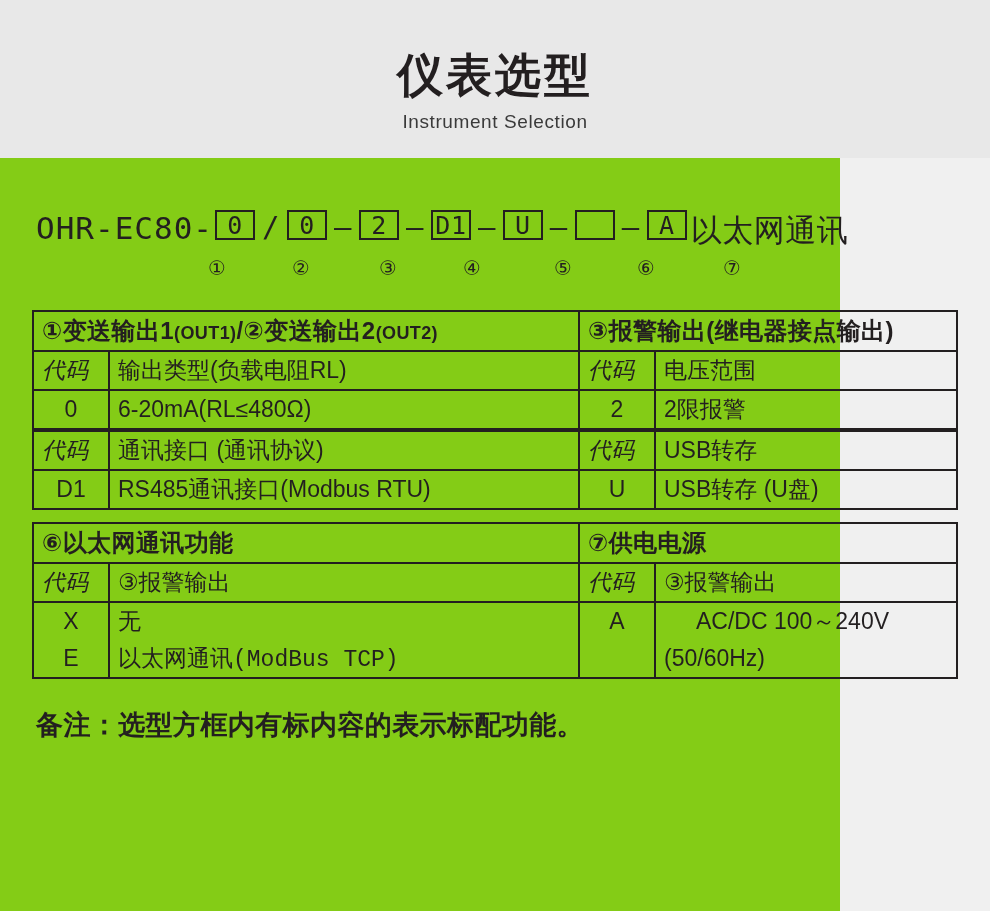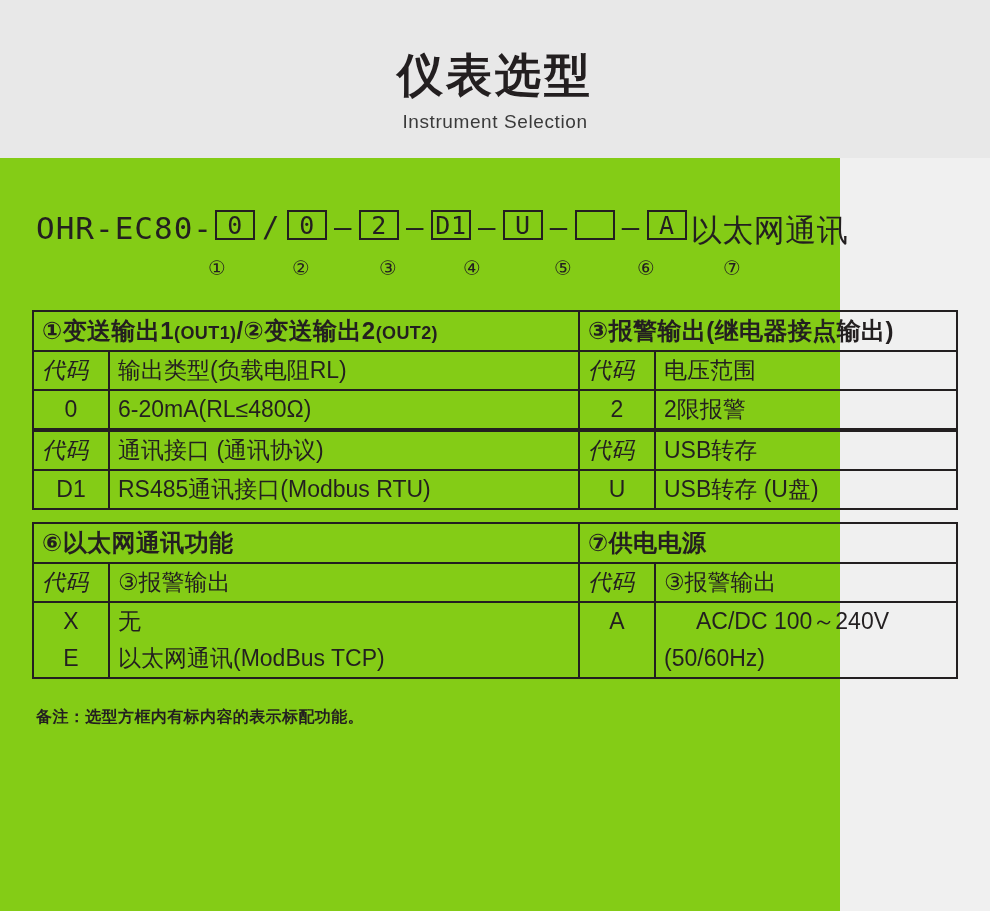--- a/index.html
+++ b/index.html
@@ -135,21 +135,21 @@
   }
   .tall {
     height: 72px;
   }
   .nowrap {
     white-space: nowrap;
   }
   
   .note {
     margin-top: 28px;
-    font-size: 16px;
+    font-size: 27px;
     font-weight: bold;
     letter-spacing: 0.4px;
     padding-left: 4px;
   }
 </style>
 </head>
 <body>
 
 <div class="page">
 
@@ -259,21 +259,21 @@
           <td>③报警输出</td>
         </tr>
         <tr>
           <td class="code-col" style="border-bottom:none;">X</td>
           <td style="border-bottom:none;">无</td>
           <td class="code-col" style="border-bottom:none;">A</td>
           <td style="border-bottom:none;padding-left:40px;">AC/DC 100～240V</td>
         </tr>
         <tr>
           <td class="code-col" style="border-top:none;">E</td>
-          <td style="border-top:none;">以太网通讯(ModBus TCP)</td>
+          <td style="border-top:none;font-family:Liberation Mono, monospace;">以太网通讯(ModBus TCP)</td>
           <td class="code-col" style="border-top:none;"></td>
           <td style="border-top:none;">(50/60Hz)</td>
         </tr>
       </tbody>
     </table>
 
     <div class="note">备注：选型方框内有标内容的表示标配功能。</div>
 
   </div>
 </div>

